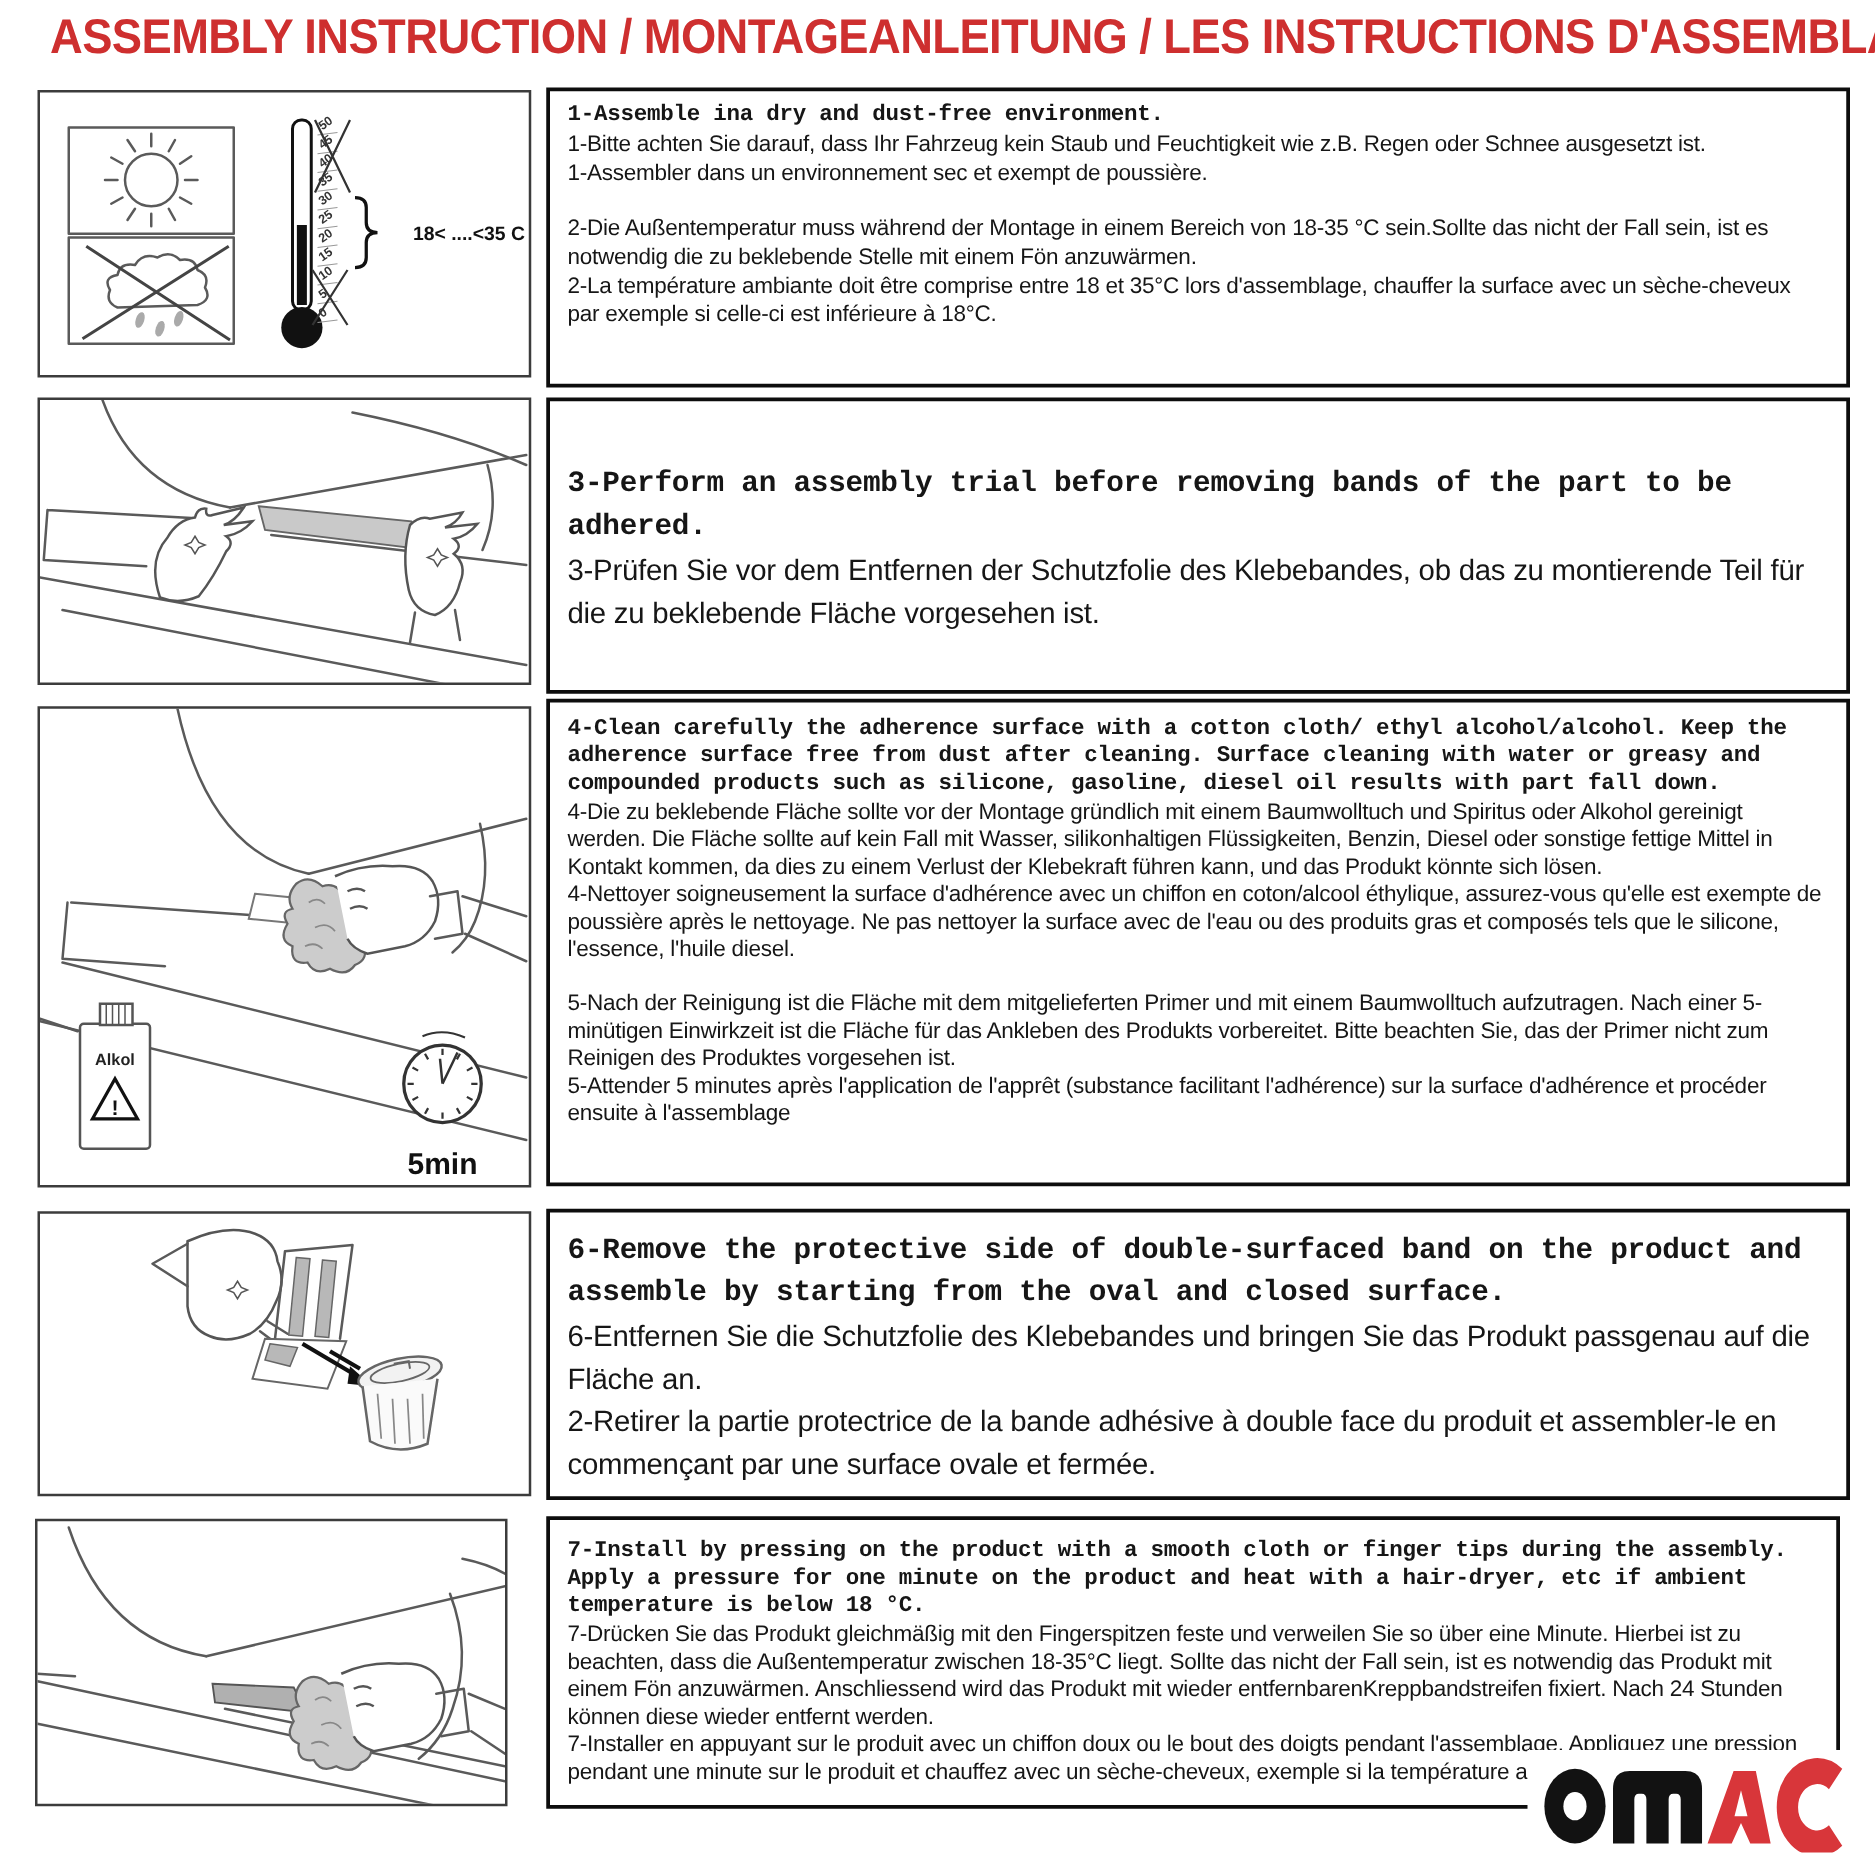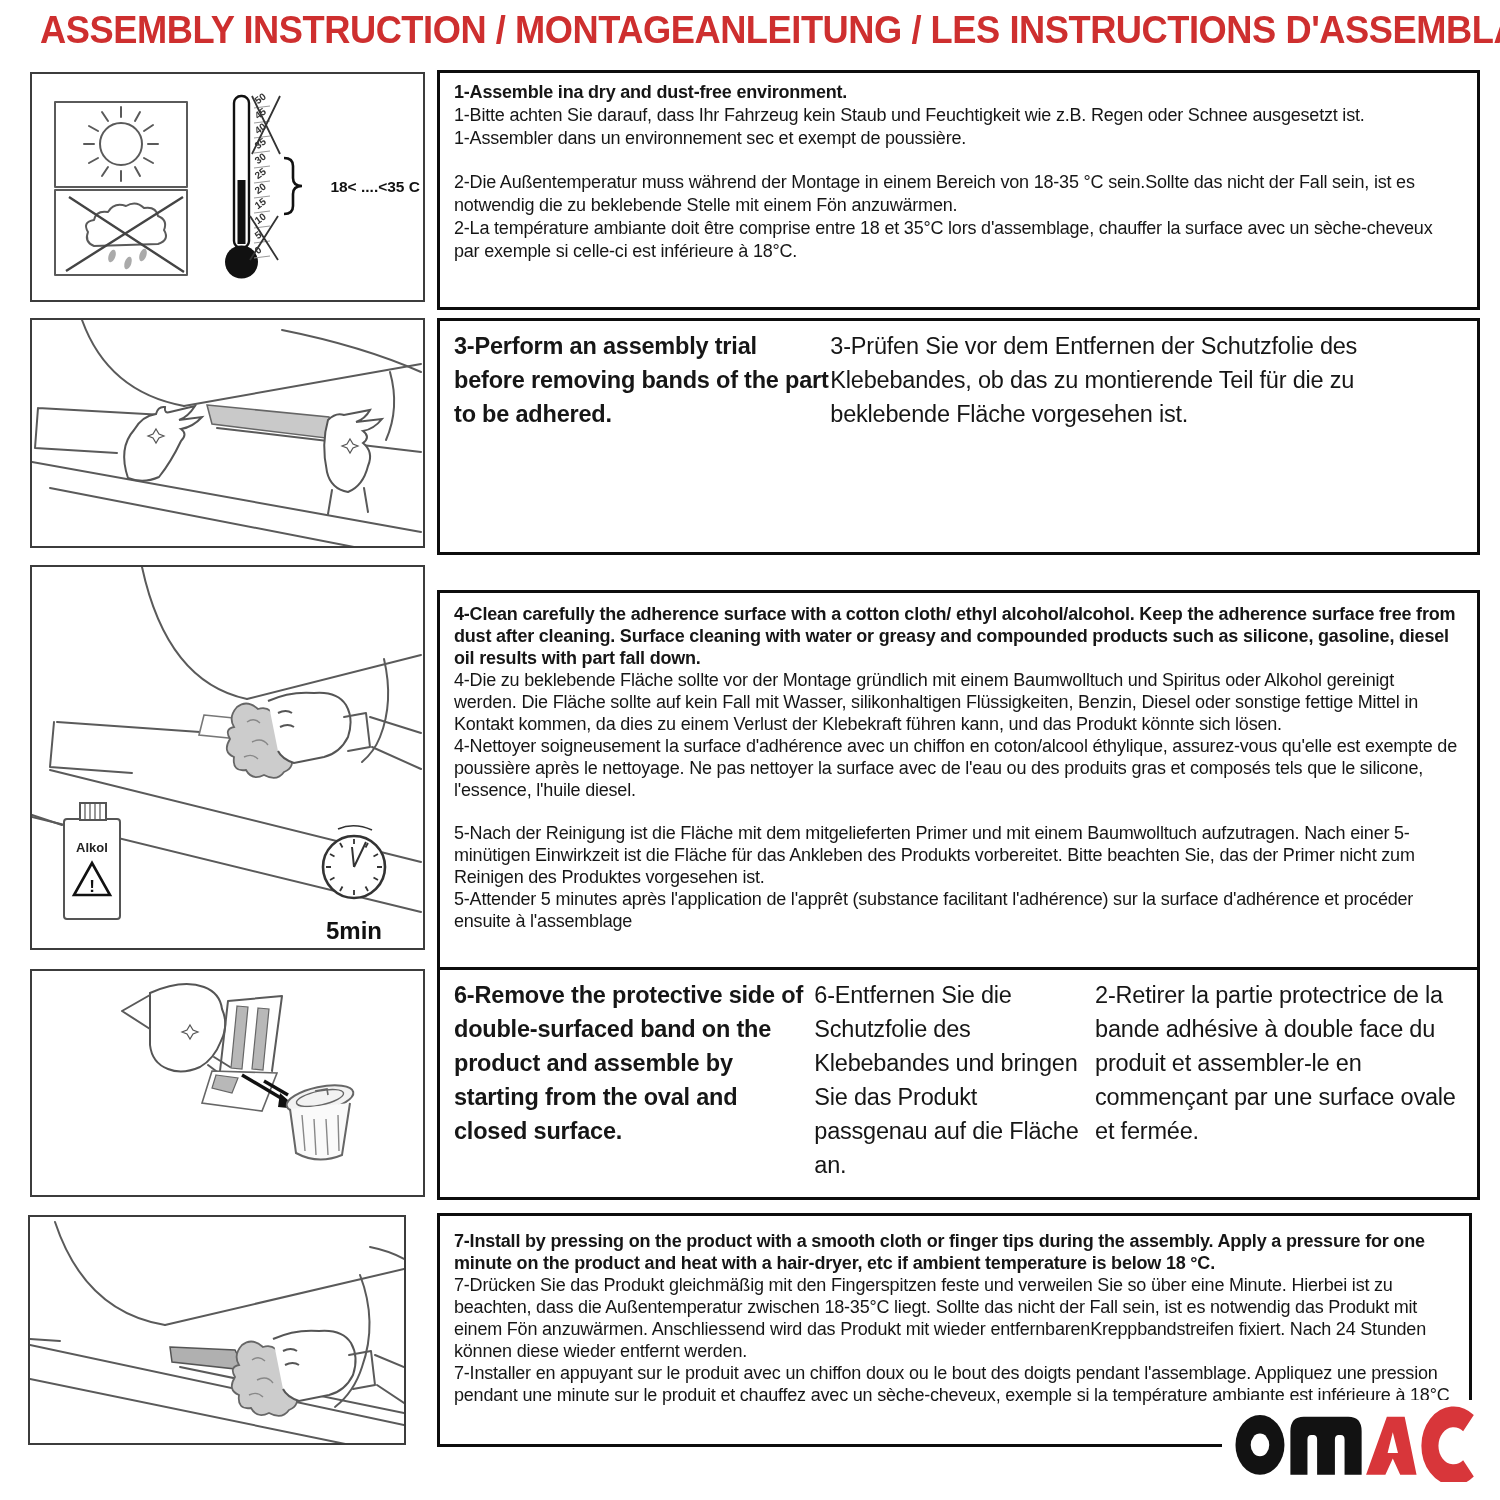--- a/index.html
+++ b/index.html
@@ -2,24 +2,24 @@
 <html><head>
 <meta charset="utf-8">
 <style>
   html,body{margin:0;padding:0;background:#ffffff;}
   body{width:1500px;height:1500px;position:relative;font-family:"Liberation Sans",sans-serif;color:#161616;overflow:hidden;}
   .title{position:absolute;left:40px;top:8px;font-size:39px;font-weight:800;color:#CE2F2F;letter-spacing:-0.5px;white-space:nowrap;transform:scaleX(0.93);transform-origin:0 0;}
   .box-illus{position:absolute;border:2px solid #3c3c3c;background:#fff;box-sizing:border-box;}
   .box-illus svg{display:block;width:100%;height:100%;}
   .box-text{position:absolute;border:3px solid #0d0d0d;background:#fff;box-sizing:border-box;padding:8px 16px 4px 14px;overflow:hidden;}
   .box-text p{margin:0;font-size:18px;line-height:23px;letter-spacing:-0.2px;}
-  .box-text p.b{font-weight:bold;}
+  .box-text p.b{font-weight:bold;font-family:Liberation Mono, monospace;}
   .box-text .sp{height:21px;}
   .box-text.big p{font-size:23.5px;line-height:34px;}
-  .box-text.midv{display:flex;flex-direction:row;justify-content:flex-end;}
+  .box-text.midv{display:flex;flex-direction:column;justify-content:center;}
   .box-text.dense p{line-height:22px;}
   .logo{position:absolute;left:1222px;top:1400px;width:272px;height:86px;background:#fff;padding:6px 0 0 12px;box-sizing:border-box;}
   .lineart{stroke:#5a5a5a;stroke-width:2;fill:none;stroke-linecap:round;stroke-linejoin:round;}
 </style>
 </head>
 <body>
 
 <div class="title">ASSEMBLY INSTRUCTION / MONTAGEANLEITUNG / LES INSTRUCTIONS D'ASSEMBLAGE</div>
 
 <div class="box-illus" style="left:30px;top:72px;width:395px;height:230px">
@@ -134,21 +134,21 @@
     <g>
       <circle cx="322" cy="300" r="31" fill="#fff" stroke="#333" stroke-width="2.6"></circle>
       <path d="M322,272 L322,277 M336,276 L333.5,280.5 M346,287 L341.5,289.5 M350,300 L345,300 M346,313 L341.5,310.5 M336,324 L333.5,319.5 M322,328 L322,323 M308,324 L310.5,319.5 M298,313 L302.5,310.5 M294,300 L299,300 M298,287 L302.5,289.5 M308,276 L310.5,280.5" stroke="#333" stroke-width="1.8"></path>
       <path d="M322,300 L334,275 M322,300 L320,280" stroke="#333" stroke-width="2"></path>
       <path d="M306,262 Q322,255 340,263" stroke="#333" stroke-width="1.6" fill="none"></path>
       <text x="322" y="372" text-anchor="middle" font-size="24" font-weight="bold" fill="#111">5min</text>
     </g>
   </svg>
 </div>
 
-<div class="box-text dense" style="left:437px;top:590px;width:1043px;height:390px;padding-top:10px">
+<div class="box-text dense" style="left:437px;top:559px;width:1043px;height:390px;padding-top:10px">
   <p class="b">4-Clean carefully the adherence surface with a cotton cloth/ ethyl alcohol/alcohol. Keep the adherence surface free from dust after cleaning. Surface cleaning with water or greasy and compounded products such as silicone, gasoline, diesel oil results with part fall down.</p>
   <p>4-Die zu beklebende Fläche sollte vor der Montage gründlich mit einem Baumwolltuch und Spiritus oder Alkohol gereinigt werden. Die Fläche sollte auf kein Fall mit Wasser, silikonhaltigen Flüssigkeiten, Benzin, Diesel oder sonstige fettige Mittel in Kontakt kommen, da dies zu einem Verlust der Klebekraft führen kann, und das Produkt könnte sich lösen.</p>
   <p>4-Nettoyer soigneusement la surface d'adhérence avec un chiffon en coton/alcool éthylique, assurez-vous qu'elle est exempte de poussière après le nettoyage. Ne pas nettoyer la surface avec de l'eau ou des produits gras et composés tels que le silicone, l'essence, l'huile diesel.</p>
   <div class="sp"></div>
   <p>5-Nach der Reinigung ist die Fläche mit dem mitgelieferten Primer und mit einem Baumwolltuch aufzutragen. Nach einer 5-minütigen Einwirkzeit ist die Fläche für das Ankleben des Produkts vorbereitet. Bitte beachten Sie, das der Primer nicht zum Reinigen des Produktes vorgesehen ist.</p>
   <p>5-Attender 5 minutes après l'application de l'apprêt (substance facilitant l'adhérence) sur la surface d'adhérence et procéder ensuite à l'assemblage</p>
 </div>
 
 <div class="box-illus" style="left:30px;top:969px;width:395px;height:228px">
   <svg viewBox="0 0 391 224">

